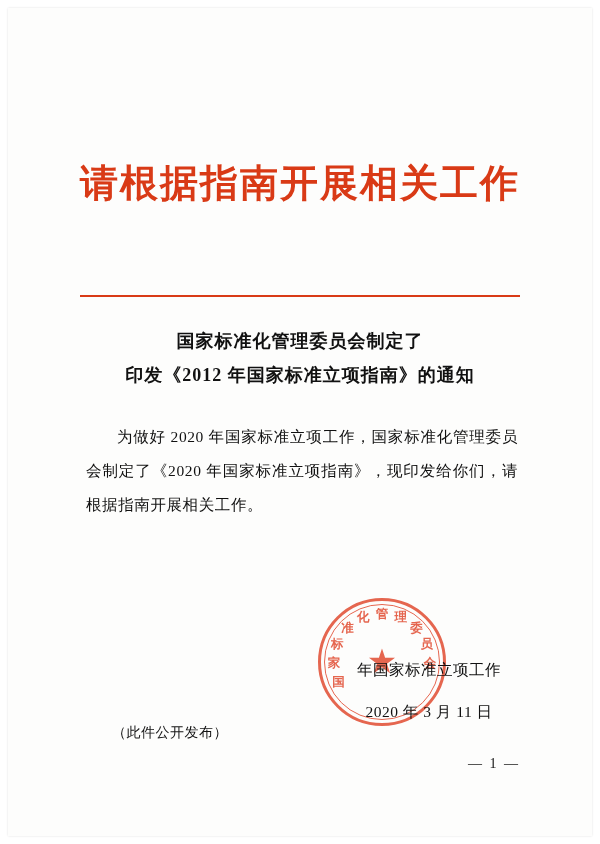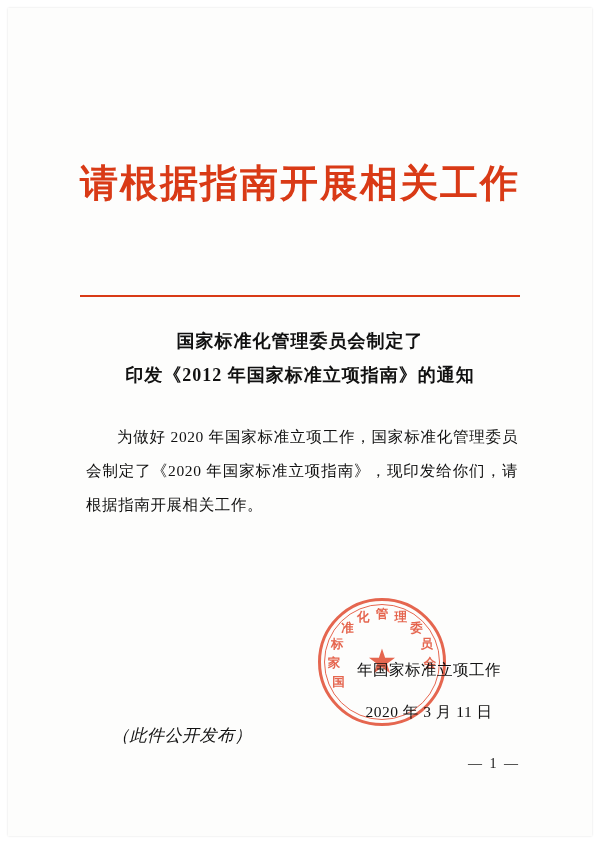--- a/index.html
+++ b/index.html
@@ -173,24 +173,23 @@
     text-align: center;
     font-size: 15.5px;
     color: #111;
     letter-spacing: 0.5px;
     margin-top: 12px;
   }
   .public-note {
     position: absolute;
     top: 716px;
     left: 104px;
-    font-size: 17px;
+    font-size: 14px;
     color: #111;
     letter-spacing: 0.5px;
-    font-style: italic;
   }
   .page-number {
     position: absolute;
     top: 748px;
     right: 72px;
     font-size: 14px;
     color: #111;
     letter-spacing: 2px;
   }
 </style>

